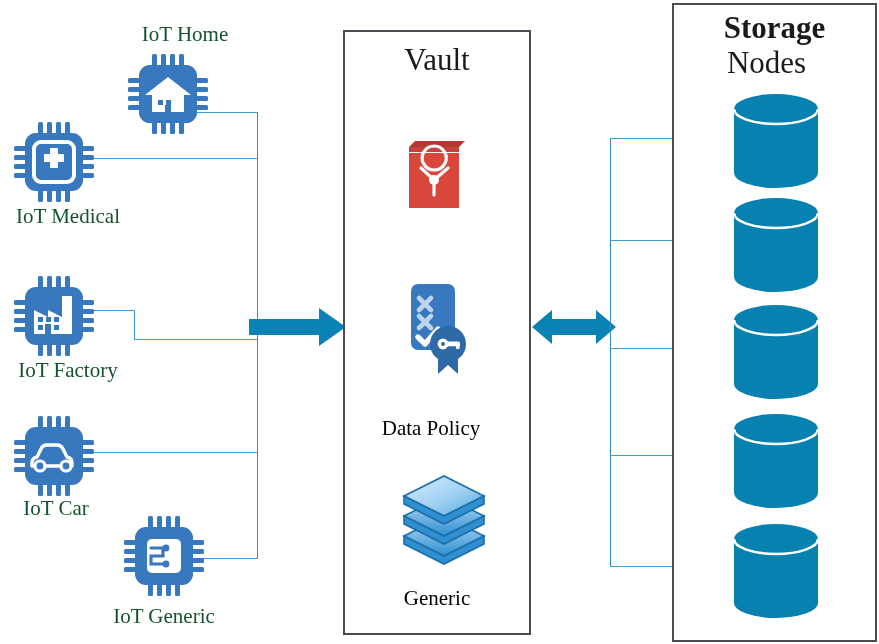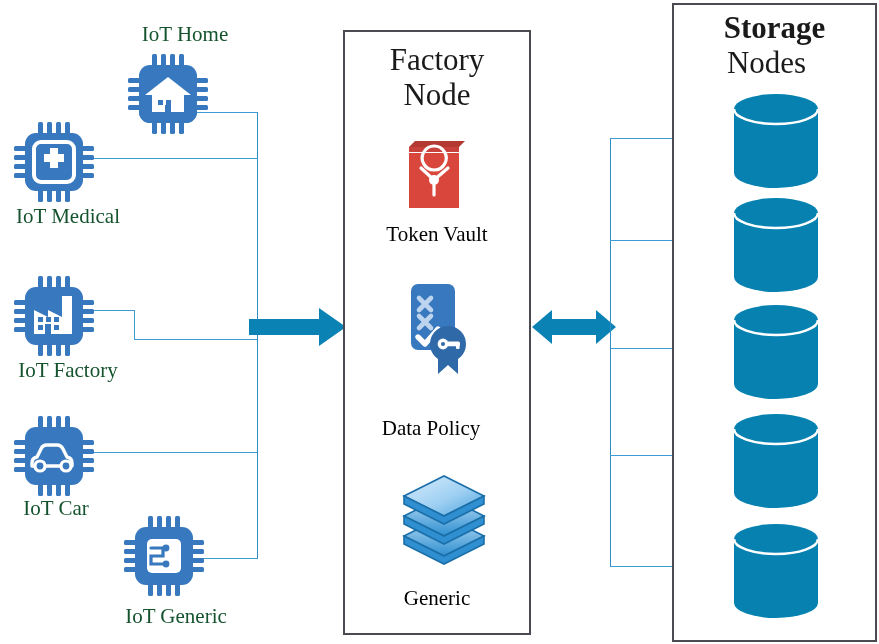--- a/index.html
+++ b/index.html
@@ -208,48 +208,46 @@
       <rect x="15" y="15" width="58" height="58" rx="11" fill="#3878be"></rect>
       <rect x="27" y="27" width="34" height="34" rx="5" fill="#fff"></rect>
       <g stroke="#3878be" stroke-width="3.2" fill="none" stroke-linecap="round">
         <path d="M31 36 h12"></path>
         <path d="M43 36 v8 h-12 v8 h12"></path>
       </g>
       <circle cx="46" cy="36" r="3.4" fill="#3878be"></circle>
       <circle cx="46" cy="52" r="3.4" fill="#3878be"></circle>
     </svg>
   </div>
-  <div class="label" style="left:96px;top:604px;width:160px;">IoT Generic</div>
+  <div class="label" style="left:84px;top:604px;width:160px;">IoT Generic</div>
 
   <div class="arrow-right" style="left:249px;top:306px;">
     <svg width="98" height="42" viewBox="0 0 98 42">
       <path d="M0 13 H70 V2 L97 21 L70 40 V29 H0 Z" fill="#0a83b4"></path>
     </svg>
   </div>
 
   <div class="cbox" style="left:343px;top:30px;width:188px;height:605px;"></div>
 
-  <div class="boxtitle" style="left:343px;top:42px;width:188px;">Factory</div>
-  <div class="boxtitle" style="left:343px;top:77px;width:188px;">Node</div>
+  <div class="boxtitle" style="left:343px;top:42px;width:188px;">Vault</div>
 
   <div class="abs" style="left:405px;top:137px;">
     <svg width="64" height="76" viewBox="0 0 64 76">
       <path d="M4 10 L10 4 L60 4 L54 10 Z" fill="#b23a30"></path>
       <rect x="4" y="10" width="50" height="5" fill="#c8413a"></rect>
       <rect x="4" y="16" width="50" height="55" fill="#d9473c"></rect>
       <g fill="none" stroke="#fff" stroke-width="3.2" stroke-linecap="round">
         <path d="M29 33 a12 12 0 1 1 0.4 0"></path>
         <path d="M29 43 L16 31"></path>
         <path d="M29 43 L43 31"></path>
         <path d="M29 43 L29 58"></path>
       </g>
       <circle cx="29" cy="43" r="5" fill="#fff"></circle>
     </svg>
   </div>
-  <div class="innerlabel" style="left:343px;top:222px;width:188px;">Token Vault</div>
 
   <div class="abs" style="left:405px;top:282px;">
     <svg width="72" height="100" viewBox="0 0 72 100">
       <rect x="6" y="2" width="44" height="66" rx="7" fill="#3878be"></rect>
       <g stroke="#bcd4ee" stroke-width="4.6" stroke-linecap="round">
         <path d="M14 16 L26 28 M26 16 L14 28"></path>
         <path d="M14 34 L26 46 M26 34 L14 46"></path>
       </g>
       <path d="M13 55 L20 62 L33 47" stroke="#fff" stroke-width="5.4" fill="none" stroke-linecap="round" stroke-linejoin="round"></path>
       <path d="M33 66 L33 92 L43 83 L53 92 L53 66 Z" fill="#2f69a8"></path>

